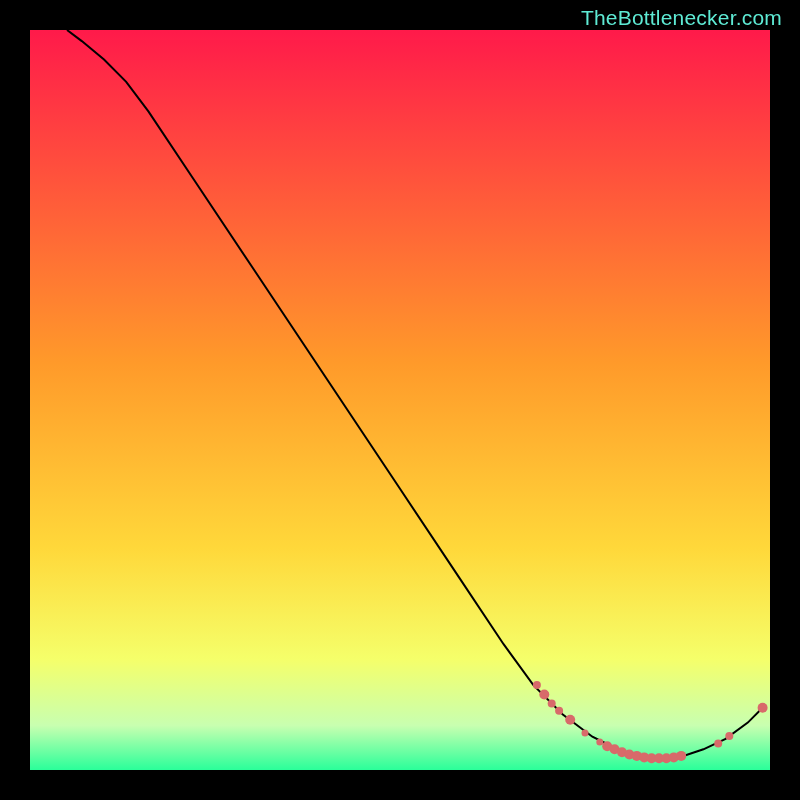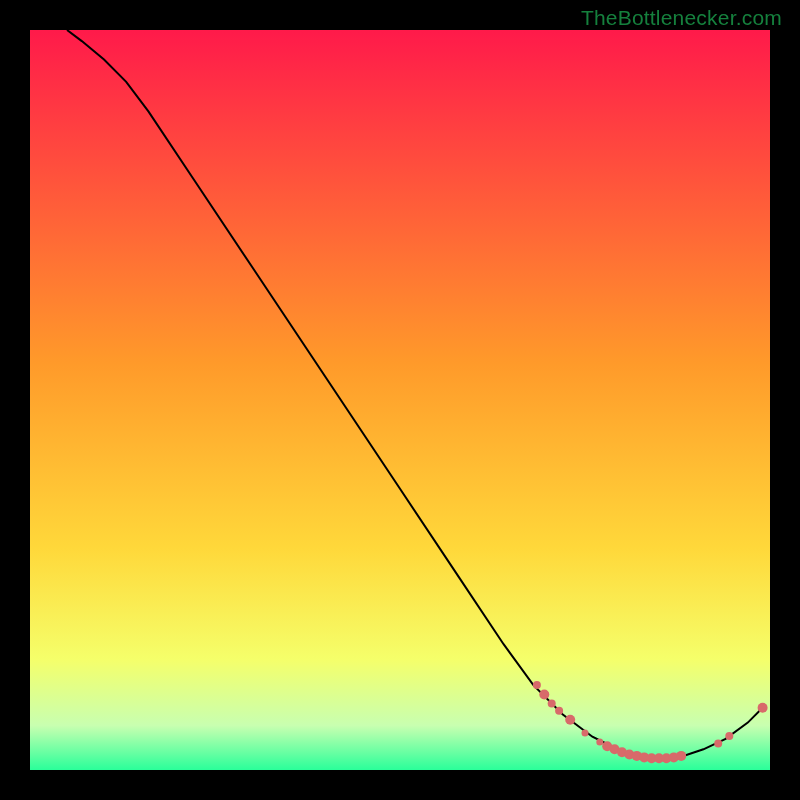--- a/index.html
+++ b/index.html
@@ -14,21 +14,21 @@
   .frame {
     position: relative;
     width: 800px;
     height: 800px;
     background: #000;
   }
   .watermark {
     position: absolute;
     top: 6px;
     right: 18px;
-    color: #15803d;
+    color: #5eead4;
     font-size: 21px;
     letter-spacing: 0.2px;
     font-weight: 400;
     user-select: none;
   }
   .plot {
     position: absolute;
     left: 30px;
     top: 30px;
     width: 740px;

